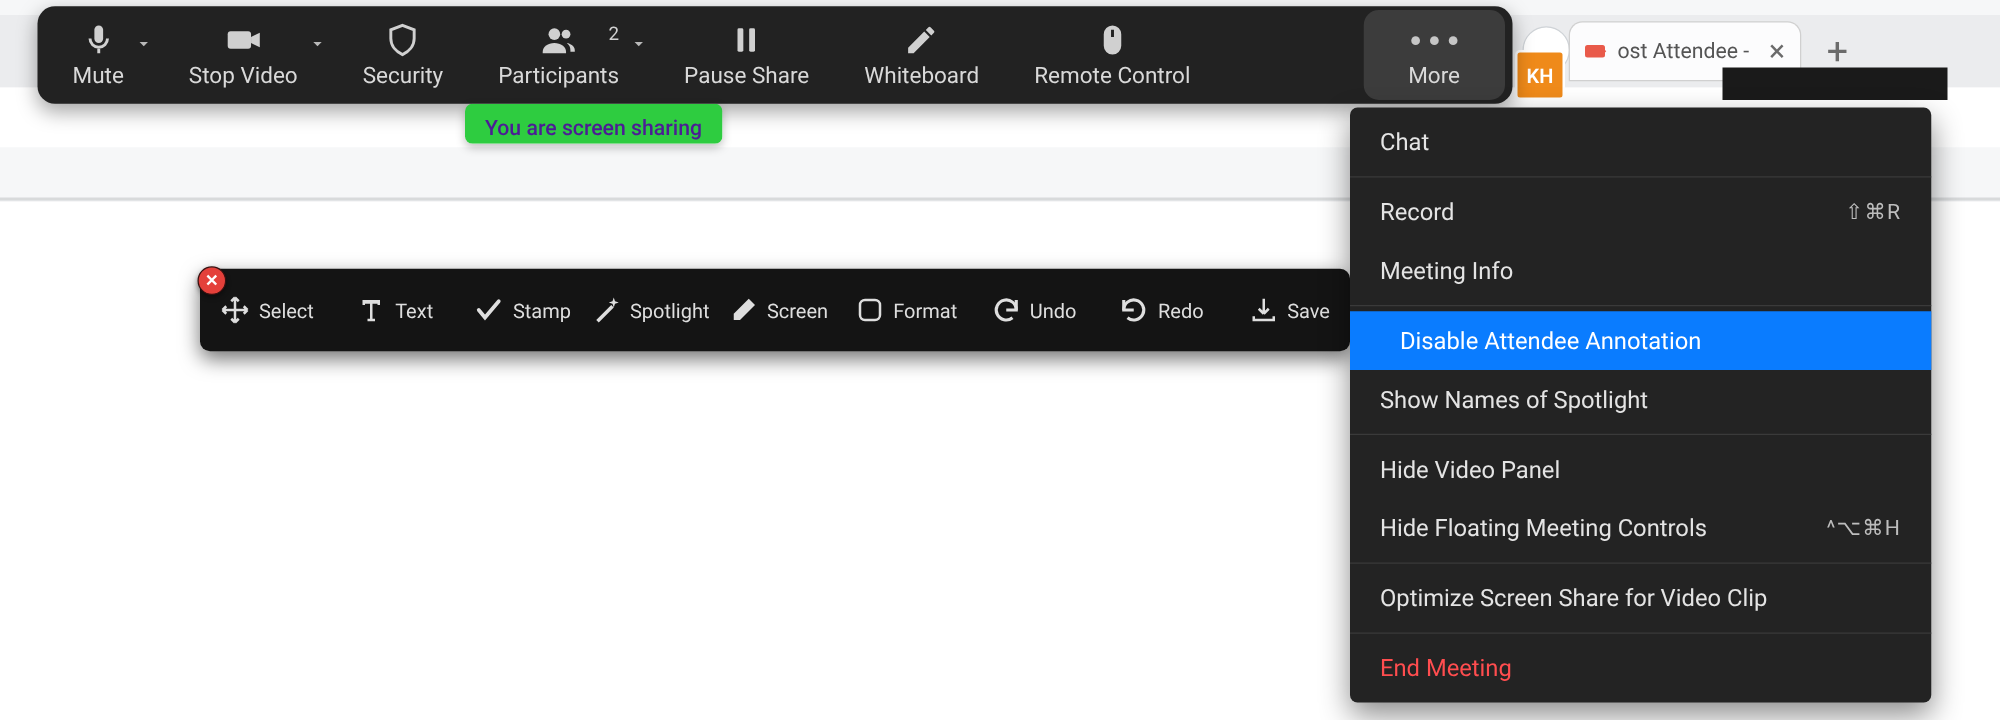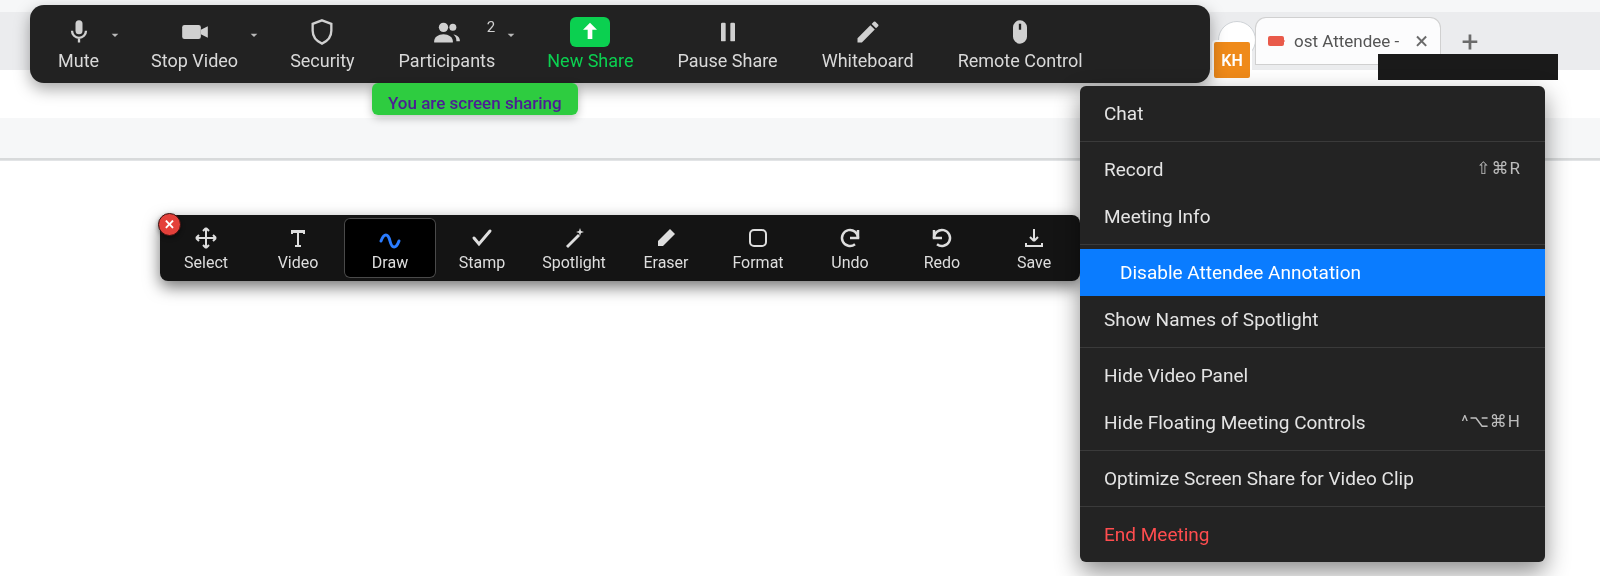--- a/index.html
+++ b/index.html
@@ -43,30 +43,30 @@
 
   
   .share-pill{position:absolute;left:372px;top:83px;height:32px;display:flex;align-items:stretch;font-size:17px;font-weight:500;box-shadow:0 3px 8px rgba(0,0,0,.25);border-radius:6px;overflow:hidden;}
   .share-pill .left{background:var(--accent-green);color:#4c1d95;display:flex;align-items:center;gap:10px;padding:0 16px;flex-direction:column;}
   .share-pill .right{background:var(--stop-red);color:#fff;display:flex;align-items:center;gap:8px;padding:0 14px;}
   .share-pill svg{width:16px;height:16px;}
   .sq{width:12px;height:12px;background:#fff;border-radius:2px;}
 
   
   .more-menu{position:absolute;left:1080px;top:86px;width:465px;background:var(--menu-bg);border-radius:6px;color:var(--menu-text);font-size:19px;box-shadow:0 10px 24px rgba(0,0,0,.45);padding:4px 0;}
-  .more-menu .mi{display:flex;justify-content:space-between;padding:12px 24px;}
+  .more-menu .mi{display:flex;align-items:center;justify-content:space-between;padding:12px 24px;}
   .more-menu .mi .sc{color:#bdbdbd;font-size:17px;letter-spacing:1px;}
   .more-menu .sep{height:1px;background:var(--menu-sep);margin:4px 0;}
   .more-menu .mi.highlight{background:var(--menu-hover);color:#fff;padding-left:40px;}
   .more-menu .mi.end{color:var(--end-red);}
 
   
   .anno{position:absolute;left:160px;top:215px;width:920px;height:66px;background:var(--anno-bg);border-radius:8px;display:flex;align-items:center;color:var(--anno-text);box-shadow:0 6px 16px rgba(0,0,0,.55);}
   .anno .close{position:absolute;left:-2px;top:-2px;width:21px;height:21px;border-radius:50%;background:#e4403a;color:#fff;display:flex;align-items:center;justify-content:center;font-size:13px;font-weight:bold;border:1px solid #381010;box-shadow:0 2px 4px rgba(0,0,0,.4);}
-  .anno .aitem{flex:1;display:flex;flex-direction:column;align-items:center;justify-content:center;gap:2px;height:60px;border-radius:6px;font-size:16px;position:relative;min-width:70px;}
+  .anno .aitem{flex:1;display:flex;flex-direction:row;align-items:center;justify-content:center;gap:2px;height:60px;border-radius:6px;font-size:16px;position:relative;min-width:70px;}
   .anno .aitem .aicon{height:26px;width:34px;display:flex;align-items:center;justify-content:center;}
   .anno .aitem svg{width:24px;height:24px;}
   .anno .aitem.selected{background:#000;box-shadow:inset 0 0 0 1px #4a4a4a;}
   .anno .aitem.selected svg{stroke:var(--blue-accent);}
 
   
   .tab{position:absolute;left:1256px;top:18px;height:46px;background:var(--tab-bg);border-radius:10px 10px 0 0;display:flex;align-items:center;padding:0 12px;gap:10px;color:#555;font-size:17px;box-shadow:0 0 0 1px #d0d0d0;text-align:center;}
   .tab .cam{width:16px;height:10px;background:#e95a4a;border-radius:2px;position:relative;}
   .tab .cam::after{content:"";position:absolute;right:-5px;top:1px;border:4px solid transparent;border-left-color:#e95a4a;}
   .tab .x{font-size:24px;color:#6b6b6b;margin-left:6px;}
@@ -140,30 +140,20 @@
           <path d="M23 19c0-2.4-2.4-4.4-5.5-4.9 1.6 1.2 2.5 2.8 2.5 4.9v1h3z"></path>
         </svg>
     </span>
     <span>Participants</span>
     <span class="count">2</span>
   </div>
   <svg class="chev" viewBox="0 0 24 24" fill="currentColor">
       <path d="M7 10l5 5 5-5z"></path>
     </svg>
 
-  <div class="item newshare">
-    <span class="icon">
-      <span class="nsbadge">
-          <svg viewBox="0 0 24 24" fill="#fff">
-            <path d="M12 4l6 6h-4v8h-4v-8H6z"></path>
-          </svg>
-        </span>
-    </span>
-    <span>New Share</span>
-  </div>
 
   <div class="item">
     <span class="icon">
       <svg viewBox="0 0 24 24" fill="currentColor">
           <rect x="6" y="4" width="4" height="16" rx="1"></rect>
           <rect x="14" y="4" width="4" height="16" rx="1"></rect>
         </svg>
     </span>
     <span>Pause Share</span>
   </div>
@@ -179,20 +169,30 @@
 
   <div class="item">
     <span class="icon">
       <svg viewBox="0 0 24 24" fill="currentColor">
           <path d="M12 2a6 6 0 0 0-6 6v8a6 6 0 1 0 12 0V8a6 6 0 0 0-6-6zM11 5h2v5h-2z"></path>
         </svg>
     </span>
     <span>Remote Control</span>
   </div>
 
+  <div class="item more">
+    <span class="icon">
+      <span class="dots">
+          <span></span>
+          <span></span>
+          <span></span>
+        </span>
+    </span>
+    <span>More</span>
+  </div>
 </div>
 
 <div class="share-pill">
   <div class="left">
     <svg viewBox="0 0 24 24" fill="#0a3">
         <path d="M12 2C7 2 3 6 3 11h3c0-3.3 2.7-6 6-6V2z"></path>
         <path d="M12 6c-2.8 0-5 2.2-5 5h3c0-1.1.9-2 2-2V6z"></path>
       </svg>
     <span>You are screen sharing</span>
     <svg viewBox="0 0 24 24" fill="#0a3">
@@ -213,31 +213,23 @@
     </span>
     <span>Select</span>
   </div>
 
   <div class="aitem">
     <span class="aicon">
       <svg viewBox="0 0 24 24" fill="currentColor">
           <path d="M5 4h14v4h-2V7h-4v12h2v2H9v-2h2V7H7v1H5z"></path>
         </svg>
     </span>
-    <span>Video</span>
-  </div>
-
-  <div class="aitem selected">
-    <span class="aicon">
-      <svg viewBox="0 0 24 24" fill="none" stroke="currentColor" stroke-width="3" stroke-linecap="round">
-          <path d="M3 15c3-8 7-8 9 0s6 8 9 0"></path>
-        </svg>
-    </span>
-    <span>Draw</span>
-  </div>
+    <span>Text</span>
+  </div>
+
 
   <div class="aitem">
     <span class="aicon">
       <svg viewBox="0 0 24 24" fill="none" stroke="currentColor" stroke-width="3" stroke-linecap="round">
           <path d="M4 12l5 6L20 5"></path>
         </svg>
     </span>
     <span>Stamp</span>
   </div>
 
@@ -250,21 +242,21 @@
     </span>
     <span>Spotlight</span>
   </div>
 
   <div class="aitem">
     <span class="aicon">
       <svg viewBox="0 0 24 24" fill="currentColor">
           <path d="M16 3l5 5-12 12H4v-5L16 3z"></path>
         </svg>
     </span>
-    <span>Eraser</span>
+    <span>Screen</span>
   </div>
 
   <div class="aitem">
     <span class="aicon">
       <svg viewBox="0 0 24 24" fill="none" stroke="currentColor" stroke-width="2">
           <rect x="4" y="4" width="16" height="16" rx="4"></rect>
         </svg>
     </span>
     <span>Format</span>
   </div>

